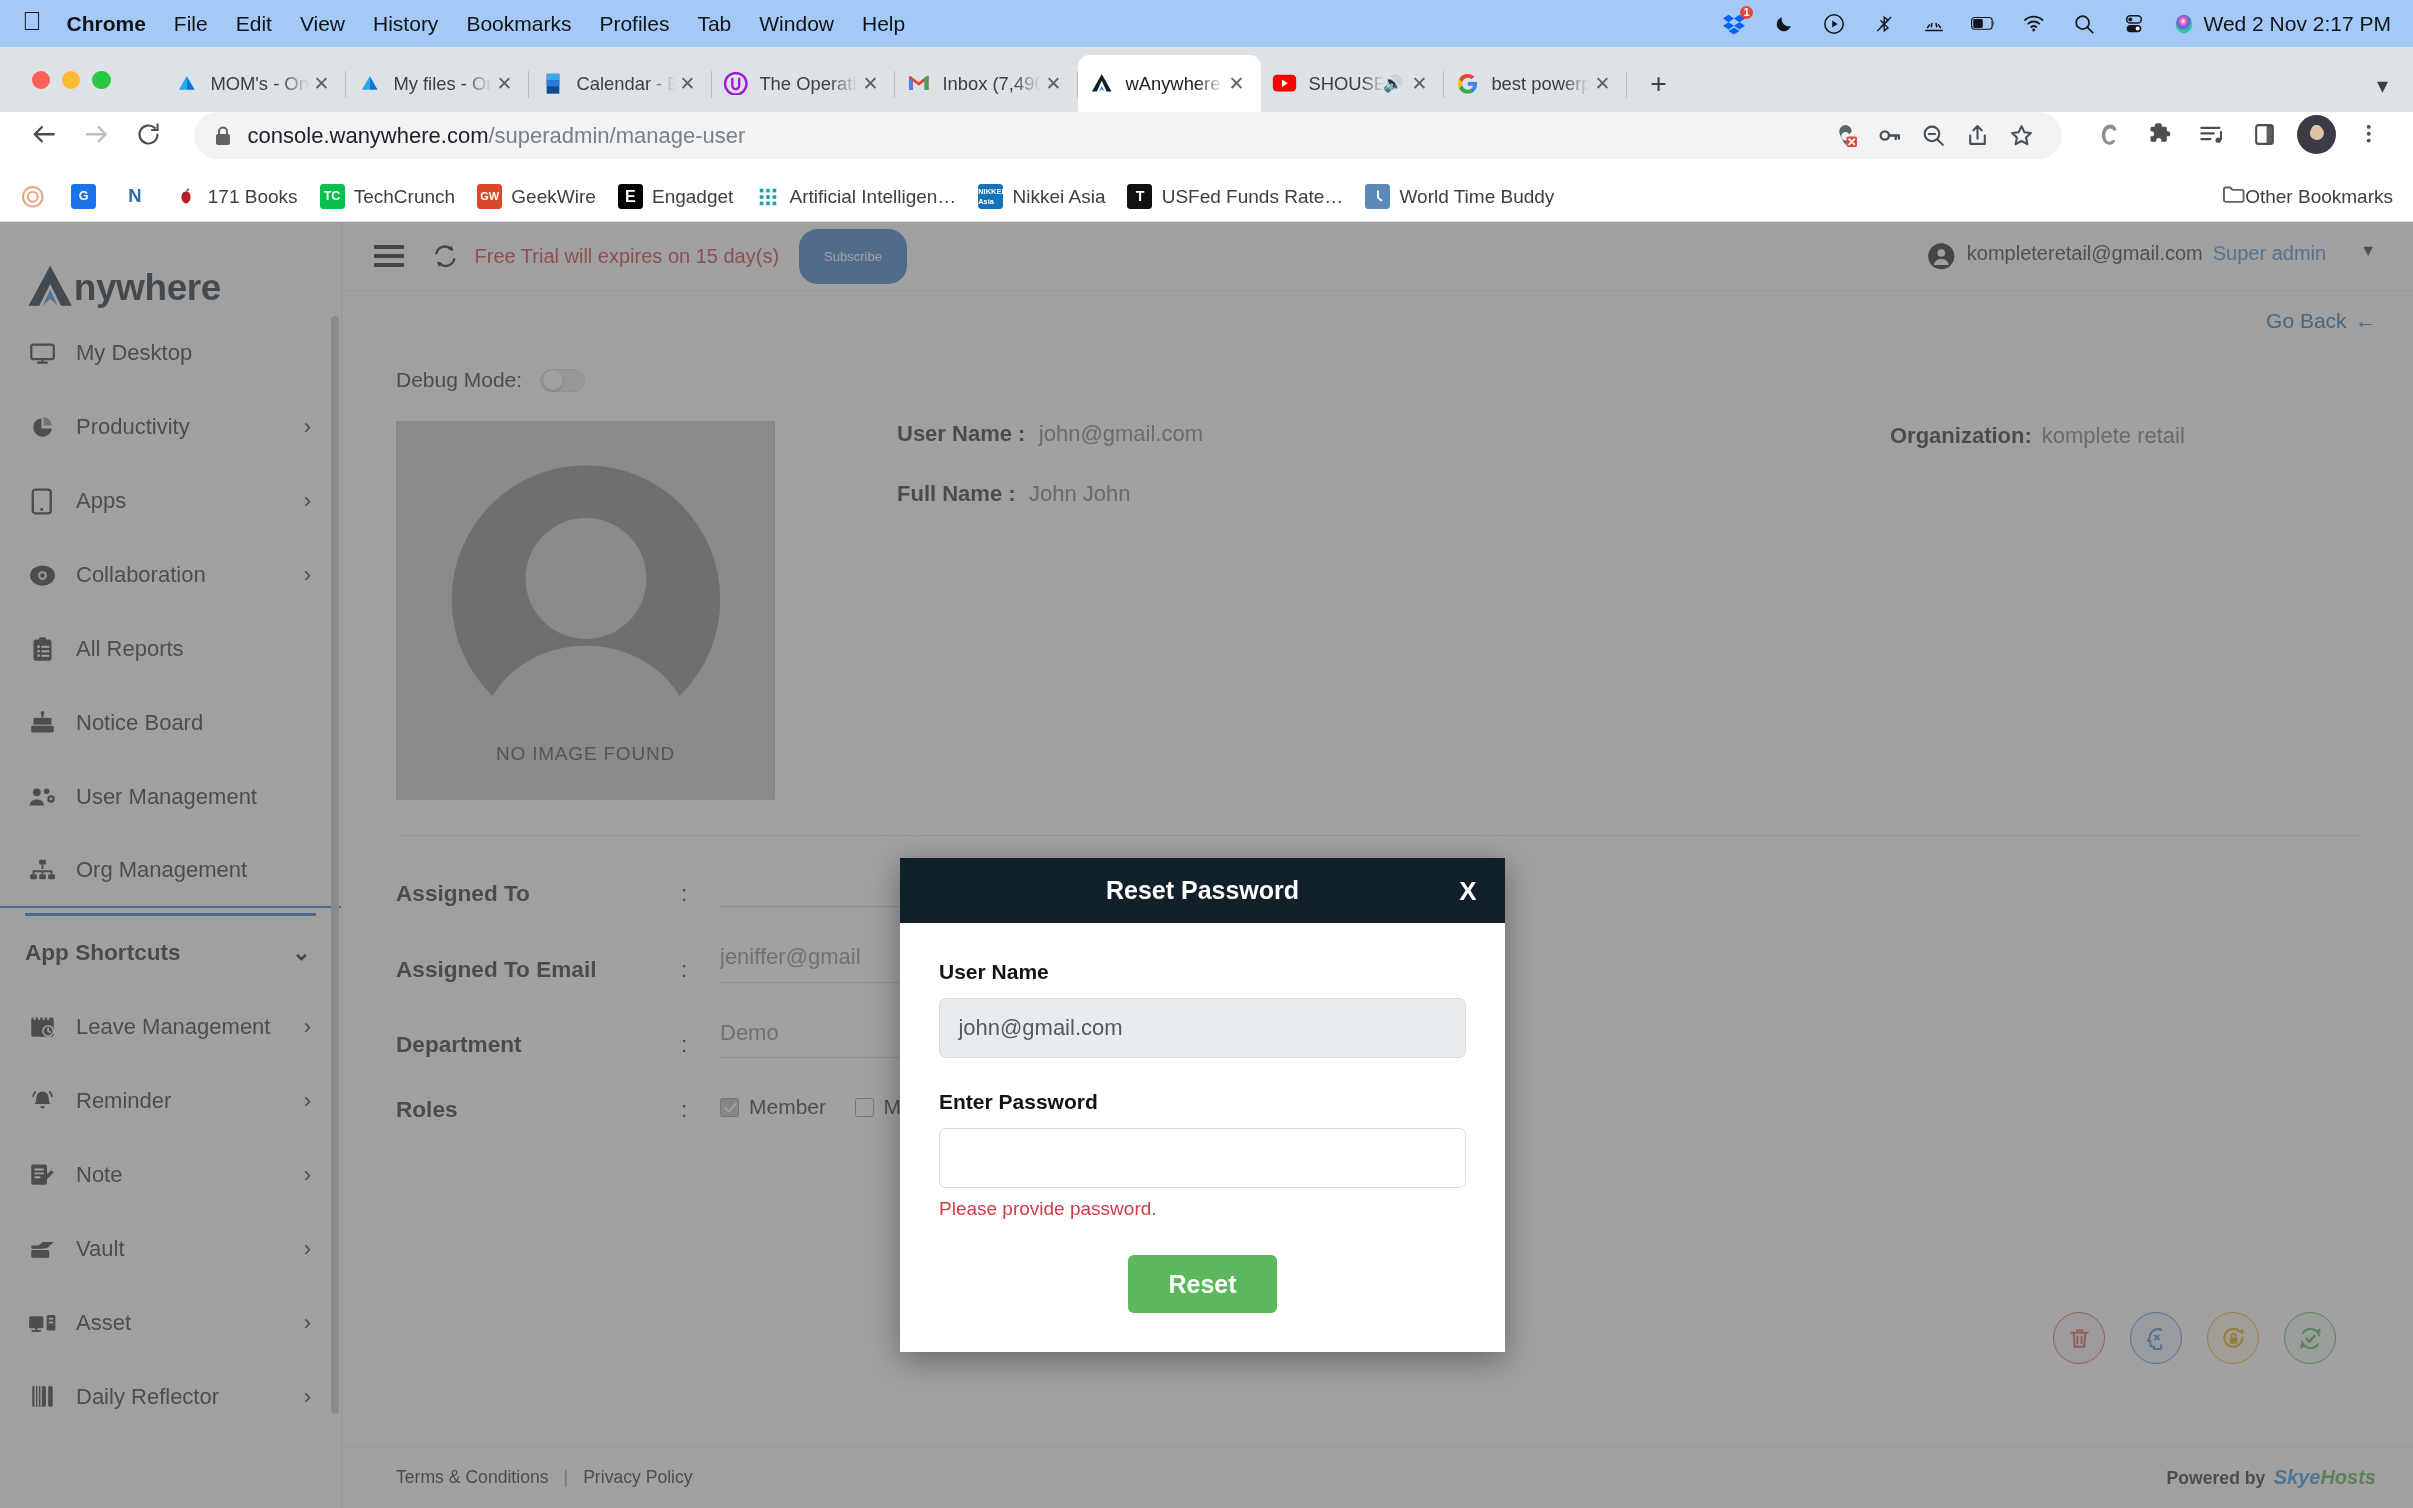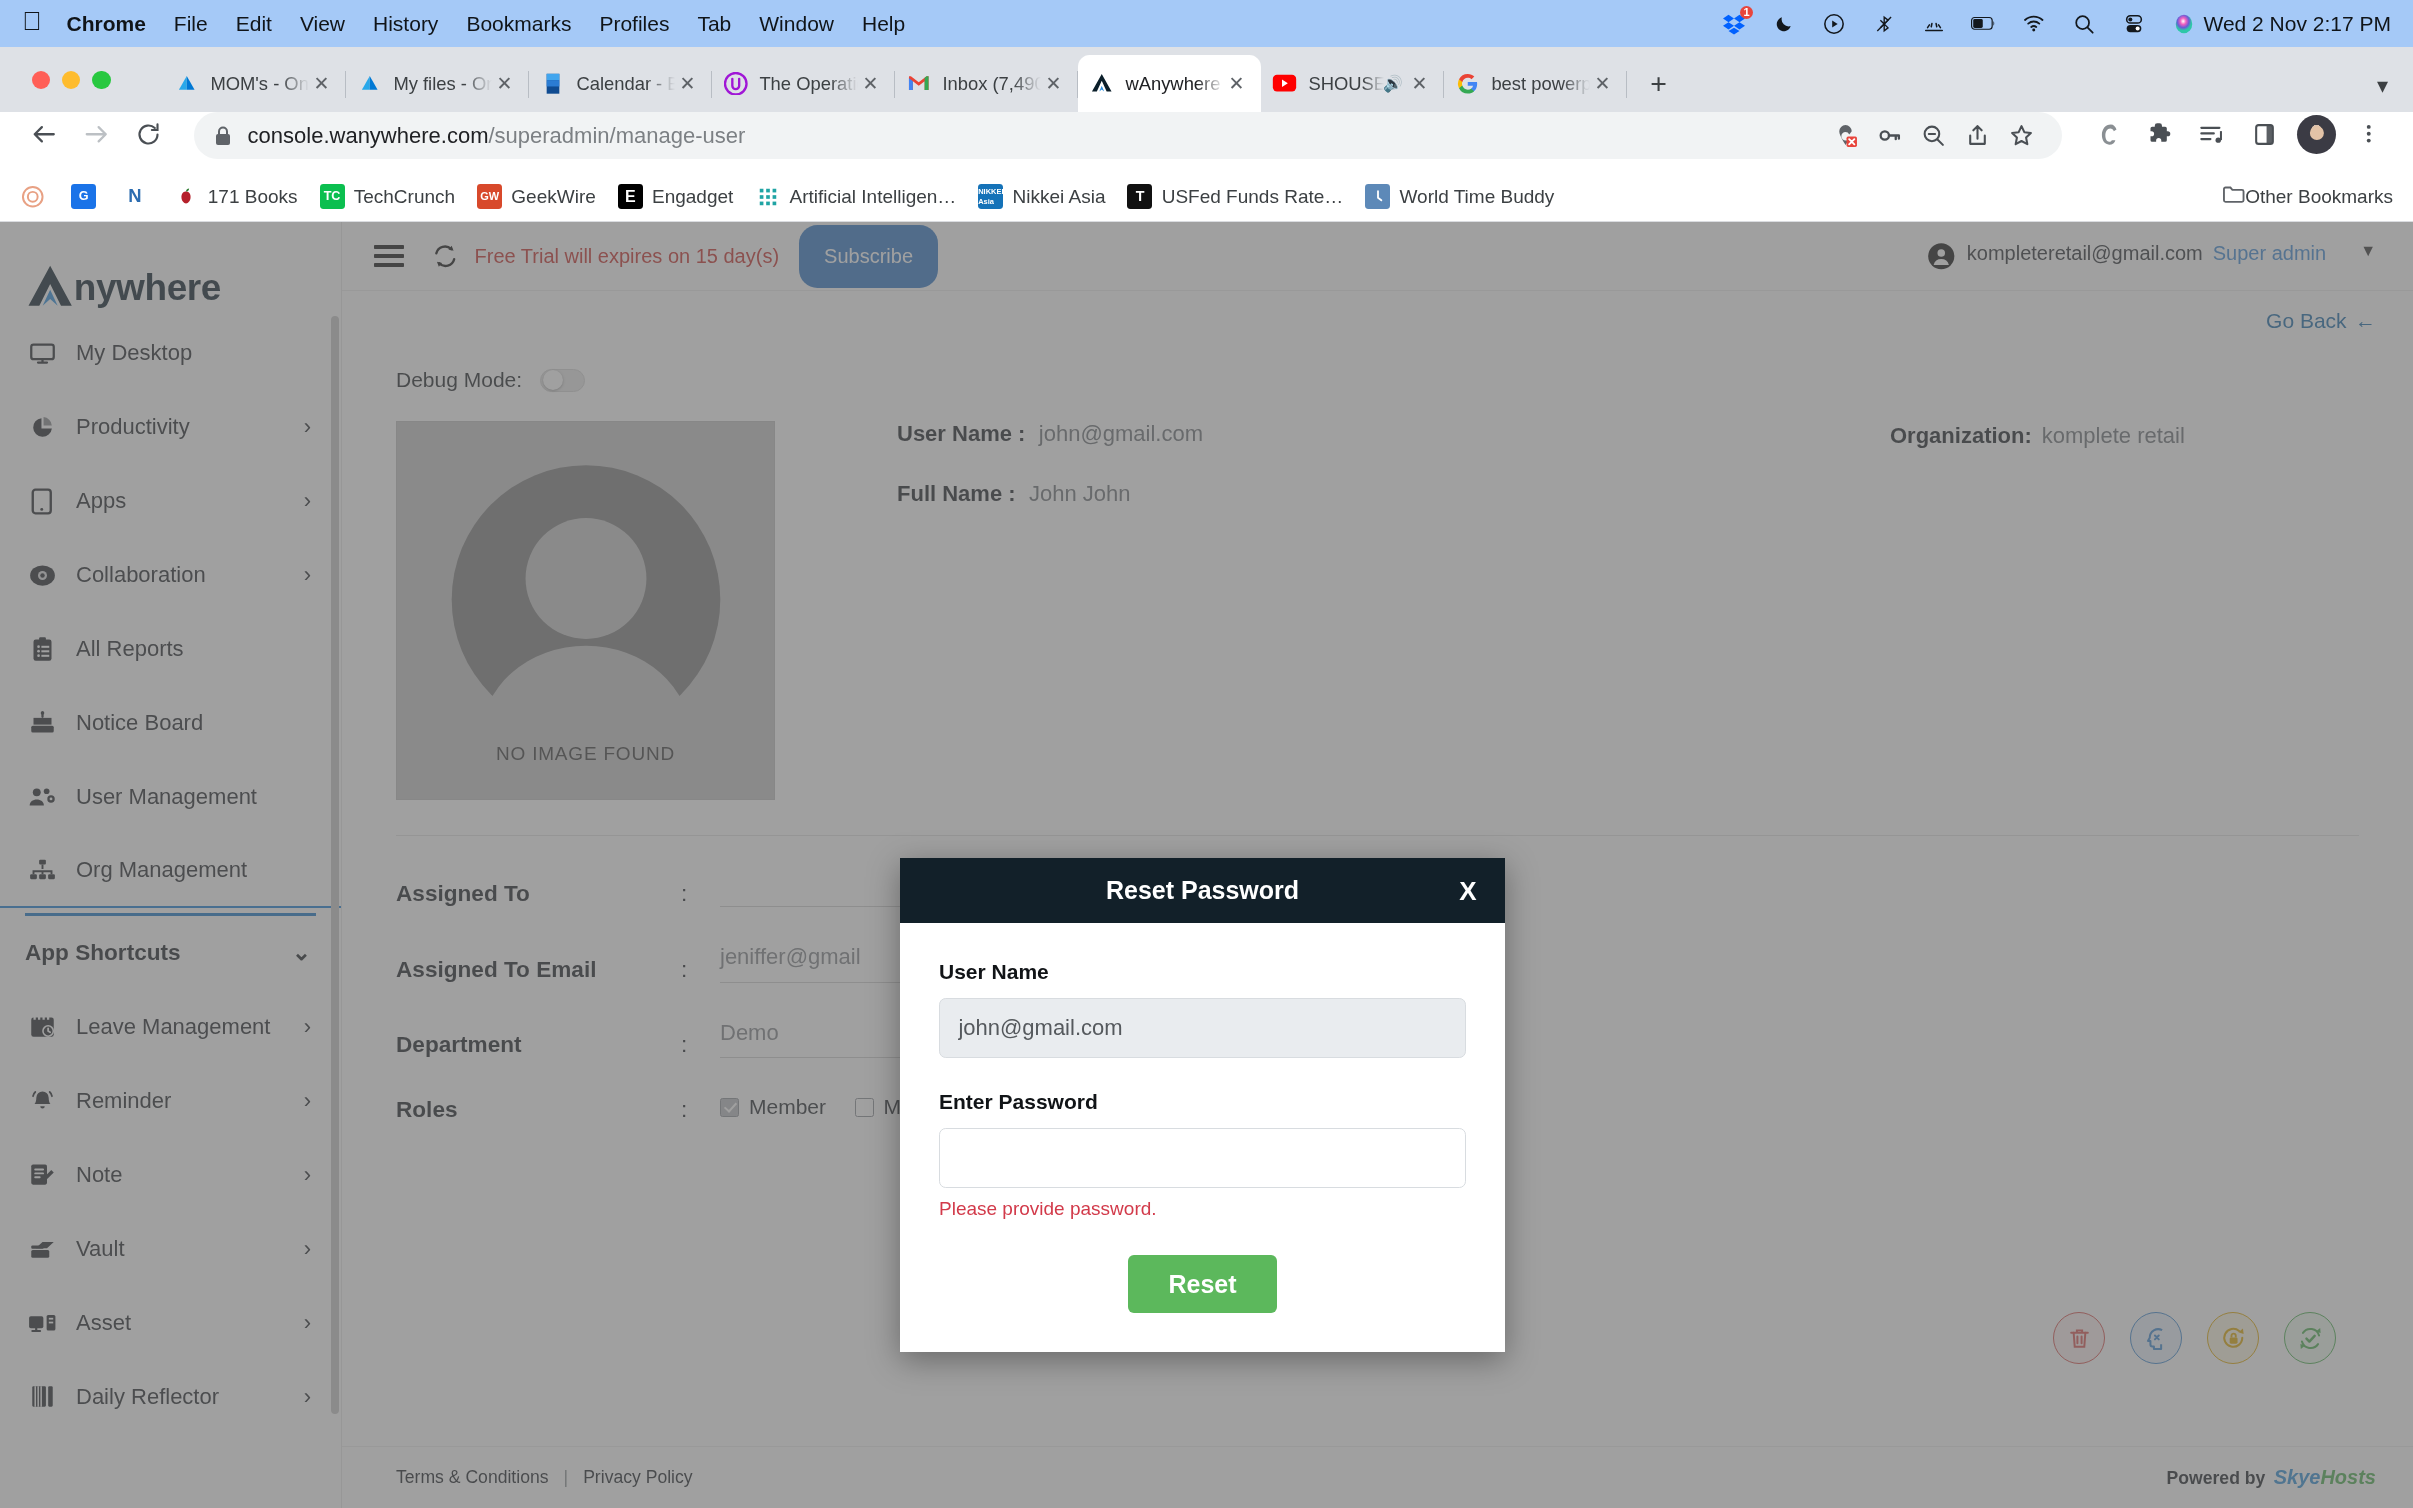--- a/index.html
+++ b/index.html
@@ -271,21 +271,21 @@
   .hamburger { width: 30px; flex: none; margin-right: 27px; }
   .hamburger span {
     display: block; height: 4.2px; background: #111; margin: 5px 0; border-radius: 0.8px;
   }
   #trial-sync { margin-right: 15px; display: inline-flex; }
   #trial-msg { font-size: 20px; color: #c9302c; white-space: nowrap; }
   #subscribe-btn {
     margin-left: 20px;
     background: #3178c6;
     color: #fff;
-    font-size: 20px;
+    font-size: 13px;
     border: none;
     border-radius: 18.4px;
     padding: 20px 25px;
     font-family: inherit;
   }
   #user-chip {
     margin-left: auto;
     display: flex; align-items: flex-start;
     font-size: 20px; color: #2a2e33;
     white-space: nowrap;

